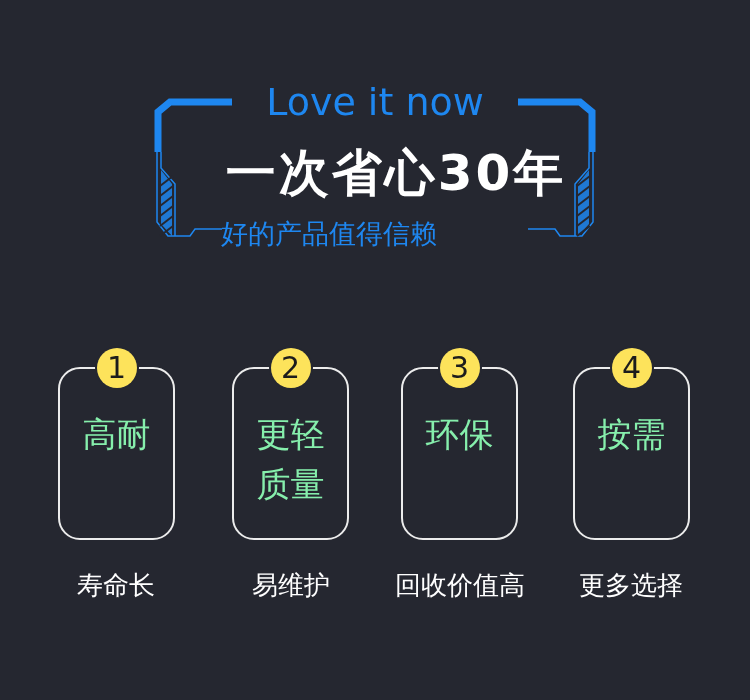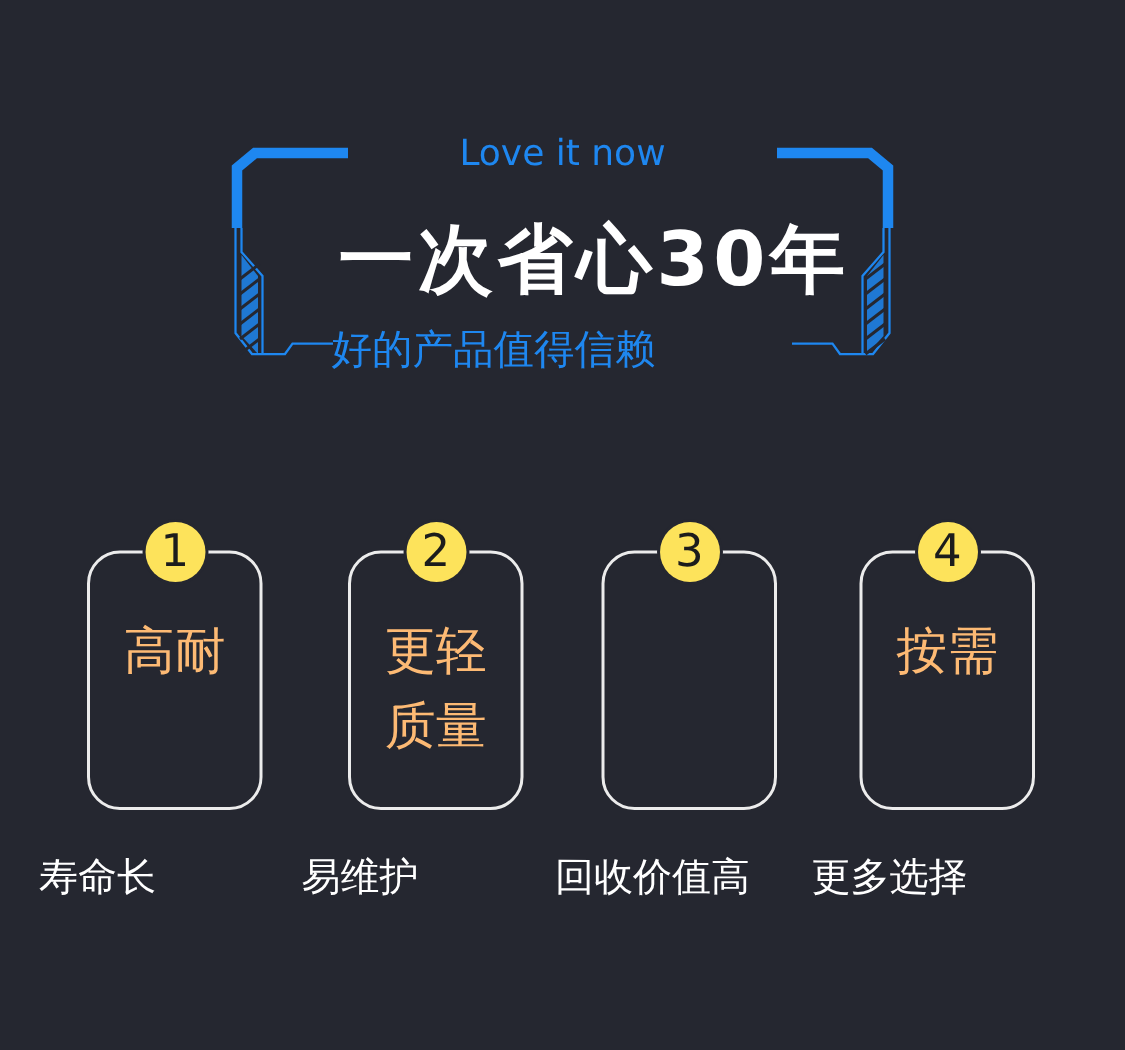--- a/index.html
+++ b/index.html
@@ -6,21 +6,21 @@
   body {
     width: 750px; height: 700px;
     background: #252730;
     position: relative; overflow: hidden;
     font-family: "DejaVu Sans", "Liberation Sans", sans-serif;
   }
   .header { position: absolute; left: 0; top: 0; width: 750px; height: 260px; }
   .frame-svg { position: absolute; left: 0; top: 0; }
   .love {
     position: absolute; left: 0; width: 750px; top: 84px;
-    text-align: center; color: #1e87f0; font-size: 24px; line-height: 36px;
+    text-align: center; color: #1e87f0; font-size: 38px; line-height: 36px;
   }
   .main-title {
     position: absolute; left: 0; width: 750px; top: 142px;
     text-align: center; color: #ffffff; font-size: 50px; font-weight: bold;
     line-height: 62px; letter-spacing: 3px; padding-left: 21px;
   }
   .subtitle {
     position: absolute; left: 0; width: 658px; top: 216px;
     text-align: center; color: #1e87f0; font-size: 27px; line-height: 36px;
   }
@@ -29,25 +29,25 @@
     border: 2px solid #ececec; border-radius: 22px; box-sizing: border-box;
   }
   .badge {
     position: absolute; top: -21px; left: 50%; transform: translateX(-50%);
     width: 40px; height: 40px; border-radius: 50%;
     background: #fde35b; color: #1c1c1c; font-size: 30px; line-height: 40px; text-align: center;
     box-shadow: 0 0 0 2px #252730;
   }
   .card-text {
     position: absolute; left: 0; right: 0; top: 40px;
-    text-align: center; color: #fdba74; font-size: 34px; line-height: 50px;
+    text-align: center; color: #86efac; font-size: 34px; line-height: 50px;
   }
   .caption {
     position: absolute; top: 567px; width: 180px;
-    text-align: left; color: #ffffff; font-size: 26px; line-height: 36px;
+    text-align: center; color: #ffffff; font-size: 26px; line-height: 36px;
   }
 </style>
 </head>
 <body>
 
 <div class="header">
   <svg class="frame-svg" width="750" height="260">
 
     <g>
       <polyline points="232,102 170,102 158,112 158,152" fill="none" stroke="#1e87f0" stroke-width="7"></polyline>
@@ -97,20 +97,21 @@
   <div class="card-text">
     <div>更轻</div>
     <div>质量</div>
   </div>
 </div>
 <div class="caption" style="left:201px">易维护</div>
 
 <div class="card" style="left:401px">
   <div class="badge">3</div>
   <div class="card-text">
+    <div>环保</div>
   </div>
 </div>
 <div class="caption" style="left:370px">回收价值高</div>
 
 <div class="card" style="left:573px">
   <div class="badge">4</div>
   <div class="card-text">
     <div>按需</div>
   </div>
 </div>

